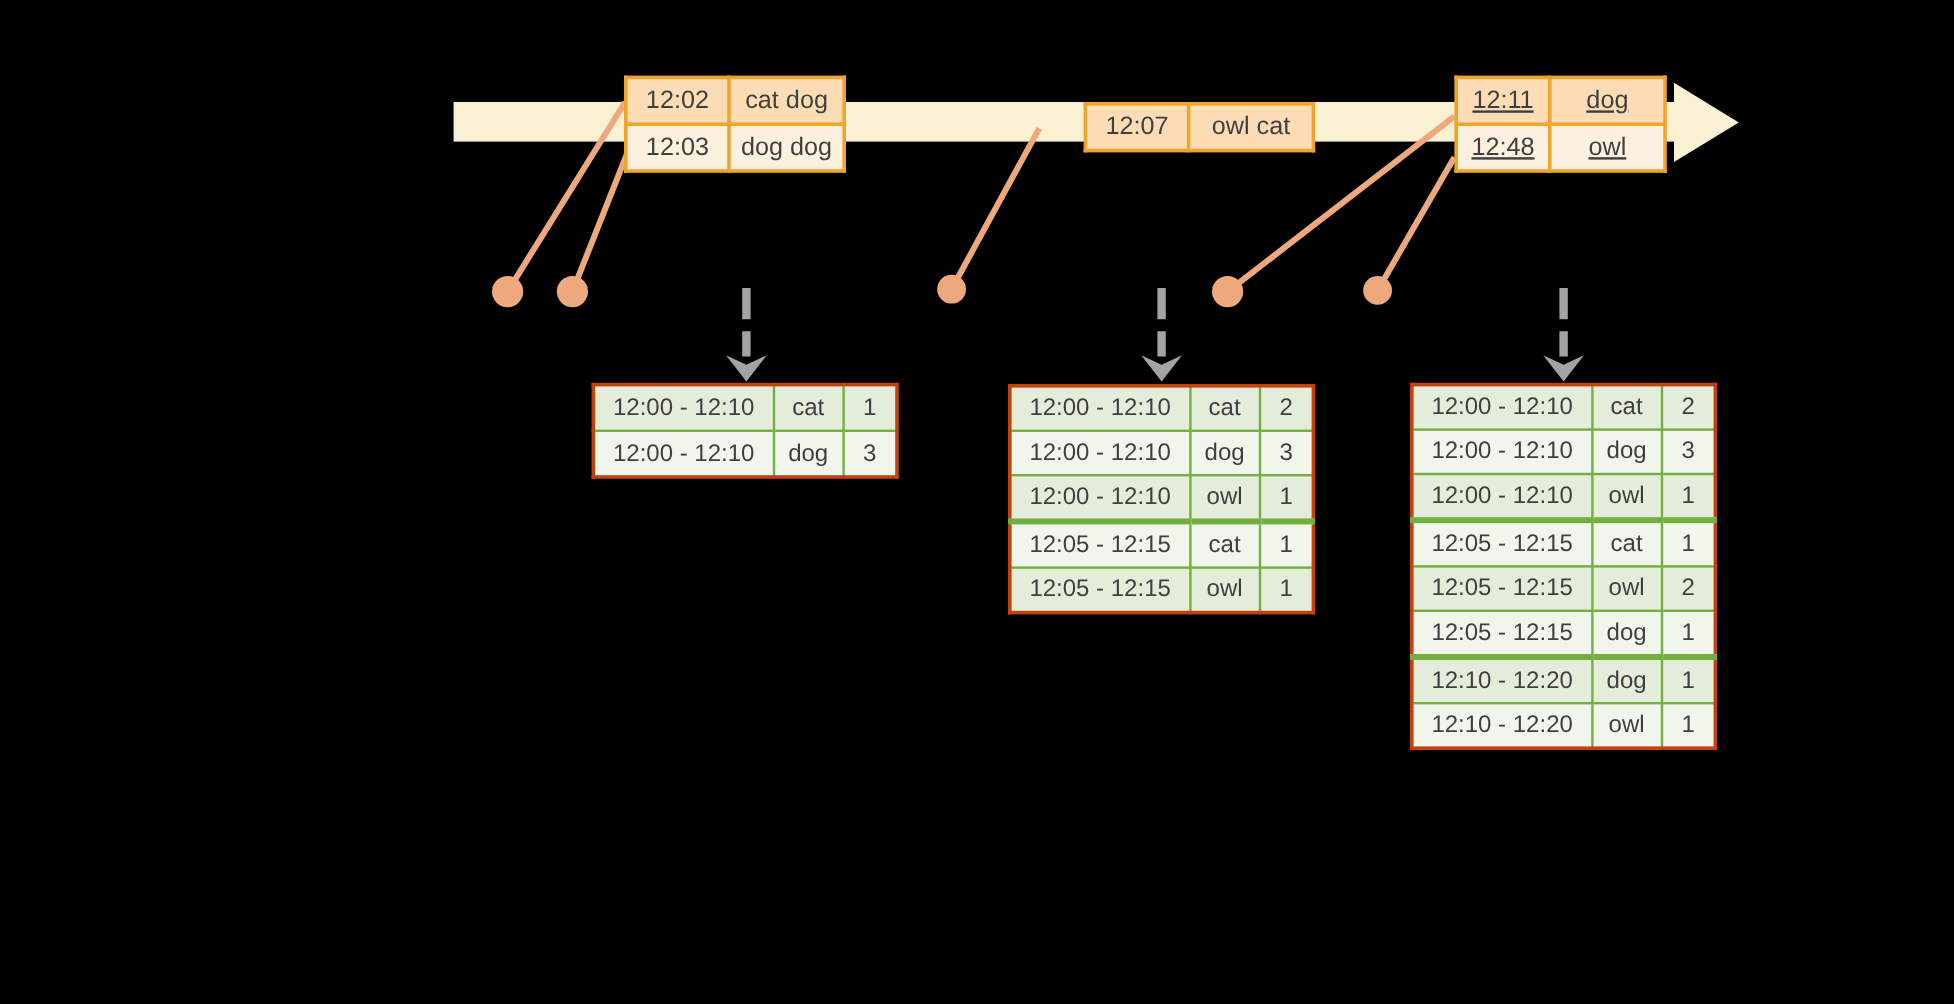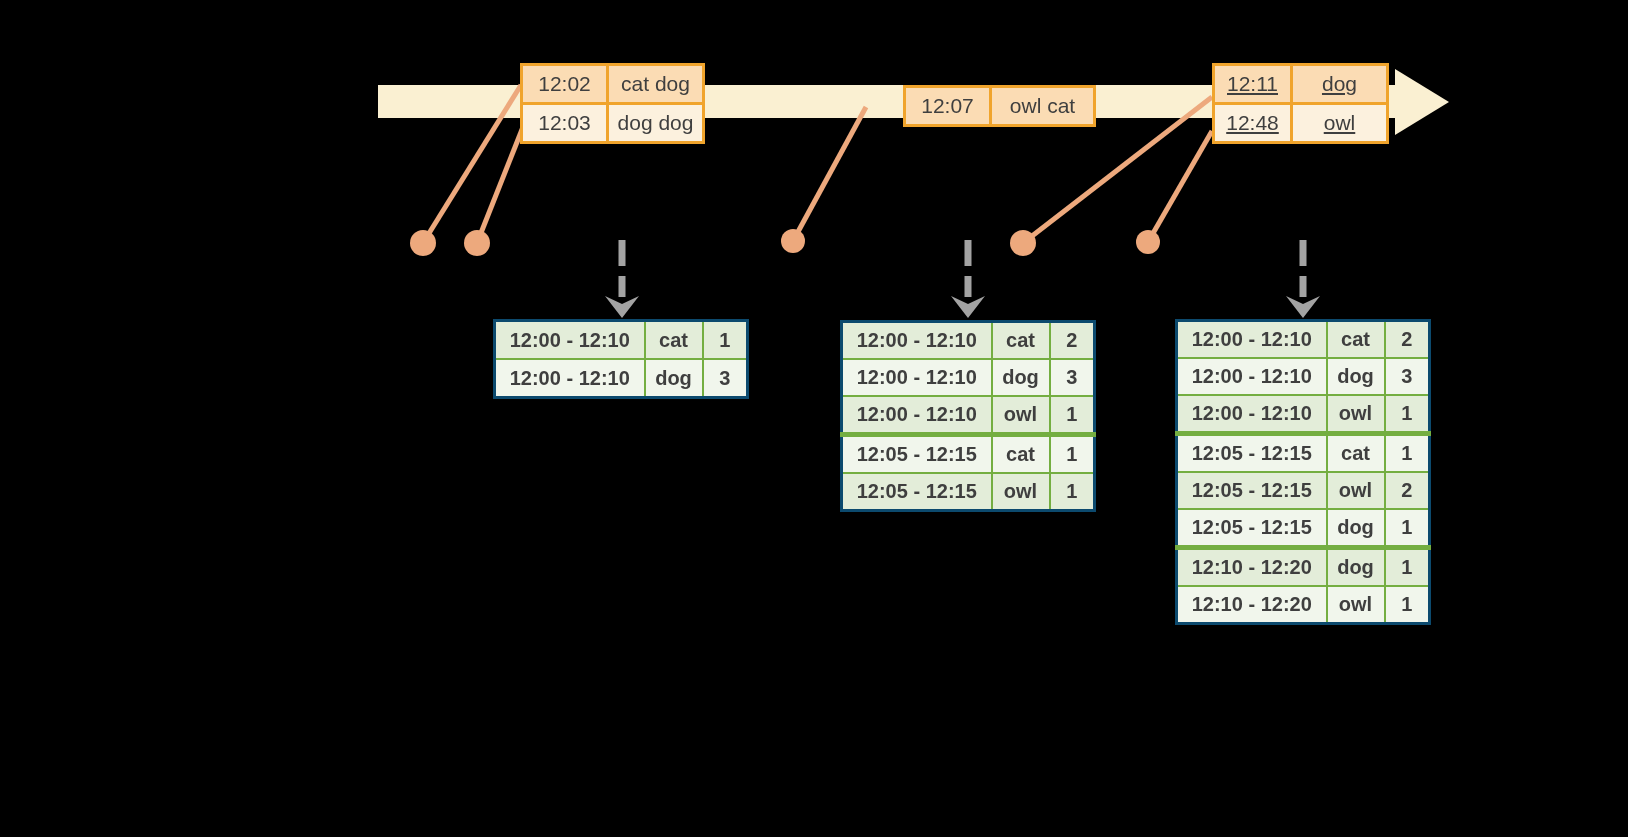--- a/index.html
+++ b/index.html
@@ -12,21 +12,21 @@
   table{border-collapse:collapse;position:absolute;table-layout:fixed;}
   
   .etable{border:3px solid #F0A42C;}
   .etable td{border:3px solid #F0A42C;height:36px;text-align:center;font-size:21px;padding:0;}
   .etable tr.peach-dark td{background:#FBDCB4;}
   .etable tr.peach-light td{background:#FCF1DE;}
   #etable1{left:520px;top:63px;}
   #etable2{left:867px;top:85px;margin-left:36px;}
   #etable3{left:1212px;top:63px;text-decoration:underline;}
   
-  .rtable{border:3px solid #0c4a6e;font-weight:bold;}
+  .rtable{border:3px solid #c2410c;}
   .rtable td{border:2px solid #74AE41;height:35px;text-align:center;font-size:20px;padding:0;}
   .rtable tr.dark td{background:#E3EDD9;}
   .rtable tr.light td{background:#F1F6EC;}
   .rtable tr.sep td{border-top-width:5px;}
   #rtable1{left:493px;top:319px;}
   #rtable1 td{height:36px;}
   #rtable2{left:840px;top:320px;}
   #rtable3{left:1175px;top:319px;}
   .col-time{width:86px;} .col-words{width:96px;}
   .col-time2{width:86px;} .col-words2{width:104px;}

